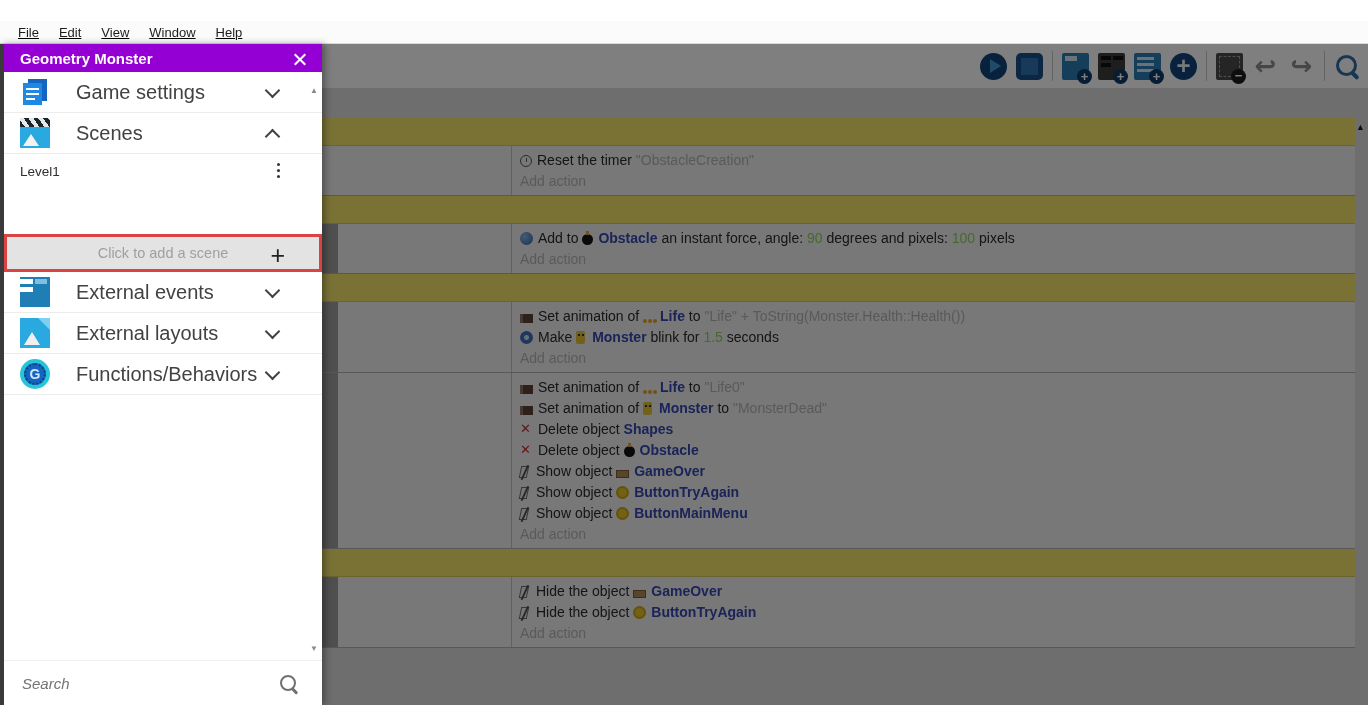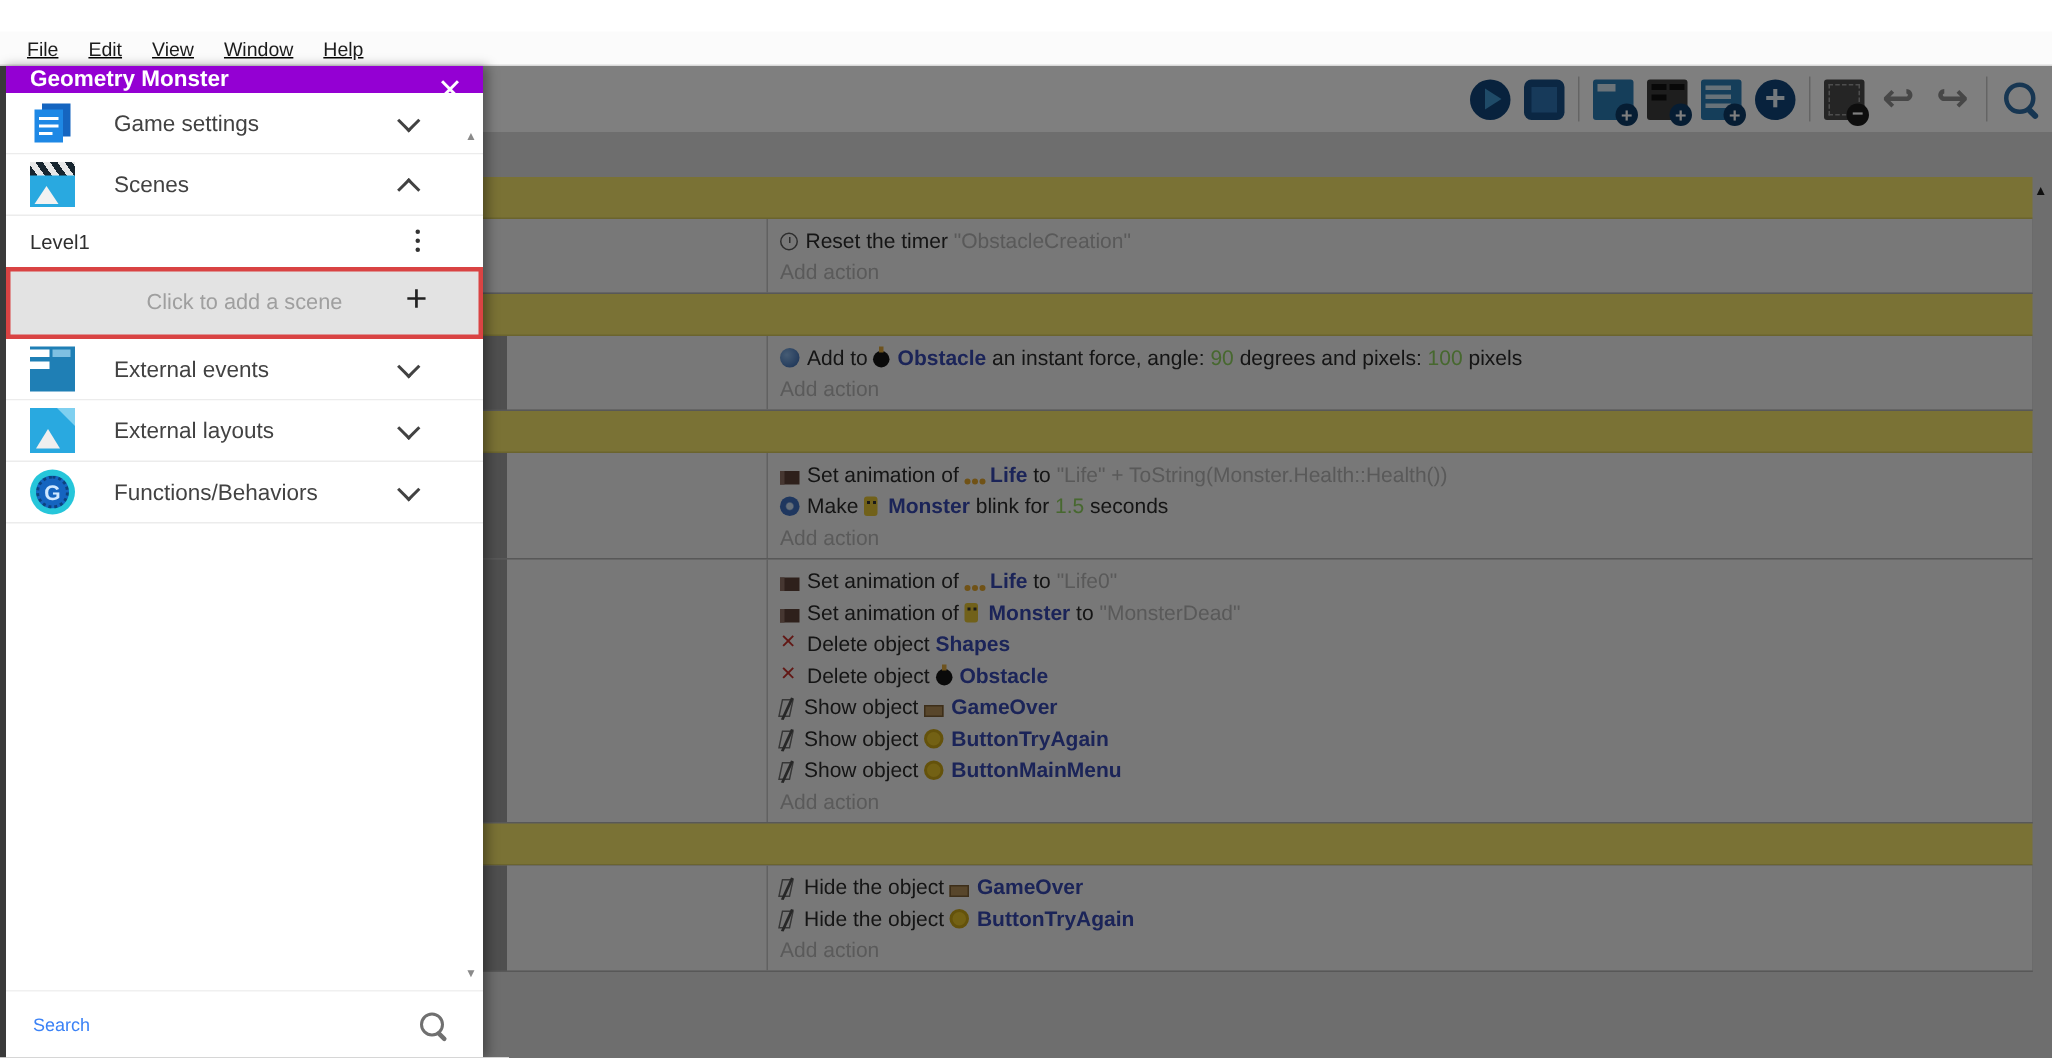--- a/index.html
+++ b/index.html
@@ -88,39 +88,39 @@
   .mi-delete::before{content:'✕';position:absolute;left:0;top:-1px;font:bold 13px/13px "DejaVu Sans",sans-serif;color:#c4302b;}
   .mi-visibility{width:8px;height:12px;margin-right:8px;background:#ececec;border:1px solid #6f6f6f;transform:skewX(-12deg);box-sizing:border-box;}
   .mi-visibility::after{content:'';position:absolute;left:3px;top:-2px;width:1.5px;height:15px;background:#4f4f4f;transform:rotate(14deg);}
   .mi-game-over{width:13px;height:8px;margin-top:3px;background:#b08d57;border:1px solid #7a5c33;box-sizing:border-box;}
   .mi-button{background:#e6c229;border:2.5px solid #c9a416;border-radius:50%;box-sizing:border-box;}
 
   .dim{position:absolute;inset:0;background:rgba(0,0,0,.5);}
 
   
   .drawer{position:absolute;left:0;top:44px;width:322px;height:661px;background:#fff;border-left:4px solid #3a3a3a;box-sizing:border-box;box-shadow:3px 0 7px rgba(0,0,0,.35);}
-  .dhead{height:18px;background:var(--accent-purple);display:flex;position:relative;}
+  .dhead{height:28px;background:var(--accent-purple);display:flex;align-items:center;position:relative;}
   .dtitle{color:#fff;font-size:15px;font-weight:bold;margin-left:16px;}
   .dclose{position:absolute;right:15px;top:8px;width:15px;height:15px;}
   .dclose::before,.dclose::after{content:'';position:absolute;left:7px;top:0;width:2px;height:15px;background:#fff;}
   .dclose::before{transform:rotate(45deg);} .dclose::after{transform:rotate(-45deg);}
   .drow{display:flex;align-items:center;height:40px;border-bottom:1px solid #ececec;background:#fff;position:relative;}
   .di{width:30px;height:30px;position:relative;margin:0 26px 0 16px;flex:0 0 auto;}
-  .dlabel{font-size:15px;color:#424242;}
+  .dlabel{font-size:20px;color:#424242;}
   .chev{position:absolute;right:44px;width:9px;height:9px;border-right:2px solid #424242;border-bottom:2px solid #424242;}
   .chev.down{transform:rotate(45deg);top:13px;}
   .chev.up{transform:rotate(-135deg);top:18px;}
   .scenerow{height:34px;display:flex;align-items:center;background:#fff;position:relative;}
   .scenelabel{font-size:13.5px;color:#2f2f2f;margin-left:16px;}
   .kebab{position:absolute;right:42px;top:9px;width:3px;height:3px;border-radius:50%;background:#333;box-shadow:0 6px 0 #333,0 12px 0 #333;}
-  .addrow{height:48px;background:#e3e3e3;border:3px solid var(--highlight-red);box-sizing:border-box;display:flex;align-items:center;justify-content:center;position:relative;}
+  .addrow{height:38px;background:#e3e3e3;border:3px solid var(--highlight-red);box-sizing:border-box;display:flex;align-items:center;justify-content:center;position:relative;margin-top:46px;}
   .addlabel{font-size:14.5px;color:#9f9f9f;}
   .addplus{position:absolute;right:34px;top:4px;font-size:25px;font-weight:300;color:#222;}
   .dsearch{position:absolute;left:0;bottom:0;right:0;height:45px;background:#fff;border-top:1px solid #f0f0f0;display:flex;align-items:center;padding:0 18px;box-sizing:border-box;}
-  .ph{font-size:12px;color:#3b82f6;}
+  .ph{font-size:15px;color:#737373;font-style:italic;}
   .mag{width:12px;height:12px;border:2px solid #707070;border-radius:50%;position:relative;margin-left:auto;margin-right:8px;}
   .mag::after{content:'';position:absolute;left:11px;top:10px;width:2.5px;height:8px;background:#707070;transform:rotate(-45deg);border-radius:2px;}
   .dscroll{position:absolute;right:4px;font-size:8px;color:#8a8a8a;}
 
   
   .di-game-settings::before{content:'';position:absolute;left:8px;top:2px;width:19px;height:22px;background:#1565c0;}
   .di-game-settings::after{content:'';position:absolute;left:3px;top:6px;width:19px;height:22px;background:#1e88e5;
     background-image:linear-gradient(#fff 0 0),linear-gradient(#fff 0 0),linear-gradient(#fff 0 0);
     background-size:13px 2px,13px 2px,9px 2px;background-position:3px 5px,3px 10px,3px 15px;background-repeat:no-repeat;}
   .di-scenes{background:#29a9e0;}

